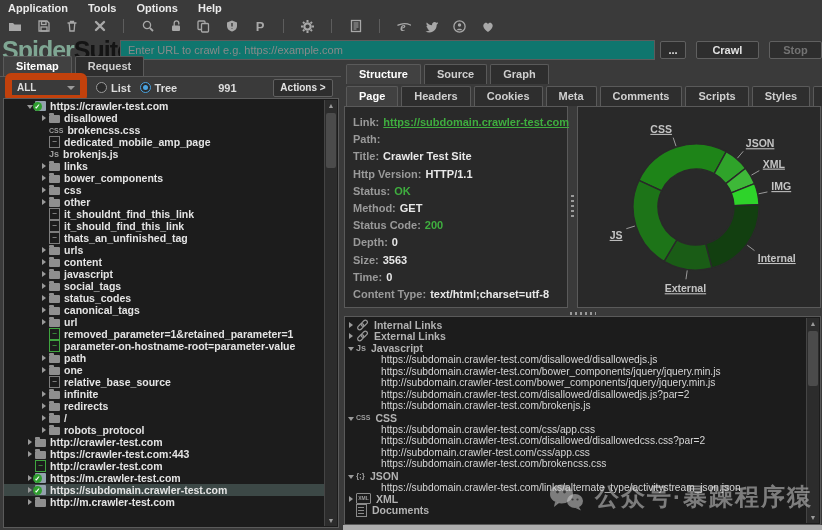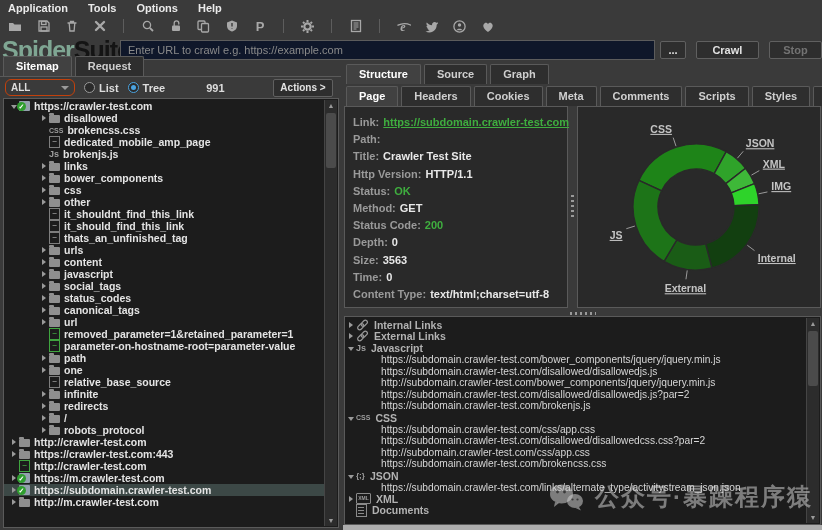--- a/index.html
+++ b/index.html
@@ -10,58 +10,58 @@
   .menubar{height:14px;display:flex;align-items:center;gap:20px;padding:1px 8px 0;}
   .menu-item{font-size:11px;font-weight:bold;color:#eaeaea;cursor:default;}
   .toolbar{height:22px;display:flex;align-items:center;gap:13px;padding:0 8px;}
   .tbicon{width:15px;height:15px;display:inline-flex;align-items:center;justify-content:center;}
   .tbicon svg{display:block;}
   .tbsep{width:1px;height:14px;background:#5d5d5d;margin:0 3px;}
   
   .brandrow{height:26px;display:flex;align-items:center;}
   .logo{width:118px;font-size:25px;font-weight:bold;line-height:22px;padding-left:2px;letter-spacing:-1px;}
   .logo .p1{color:#7fa693}.logo .p2{color:#141414}
-  .url-input{width:528px;height:16px;background:#0f172a;border:1px solid #5c5c5c;color:#dcdcdc;
+  .url-input{width:528px;height:16px;background:#0f766e;border:1px solid #5c5c5c;color:#dcdcdc;
              font-size:11px;padding:1px 7px;outline:none;font-family:"Liberation Sans",sans-serif;}
   .url-input::placeholder{color:#8a8a8a;}
   .btn{background:#2e2e2e;border:1px solid #606060;color:#e2e2e2;font-size:11px;font-weight:bold;
        height:16px;line-height:16px;text-align:center;border-radius:2px;cursor:default;}
   .btn.more{width:24px;margin-left:5px;}
   .btn.crawl{width:62px;margin-left:10px;}
   .btn.stop{width:52px;margin-left:10px;color:#737373;}
   
   .left-panel{position:absolute;left:0;top:54px;width:341px;bottom:0;}
   .right-panel{position:absolute;left:343px;top:62px;right:0;bottom:0;}
   .tabrow{display:flex;gap:3px;padding:2px 3px 0;height:20px;}
   .tab{background:#2e2e2e;border:1px solid #5a5a5a;border-bottom:none;color:#cfcfcf;font-size:11px;
        font-weight:bold;padding:3px 12px 0;border-radius:2px 2px 0 0;cursor:default;}
   .tab.active{background:#414141;color:#fff;}
   .filterrow{height:21px;display:flex;align-items:center;gap:9px;padding:0 5px;border-top:1px solid #5a5a5a;}
-  .dropdown{width:58px;height:15px;background:#3a3a3a;border:1px solid #c2410c;border-radius:6px;
+  .dropdown{width:58px;height:15px;background:#3a3a3a;border:7px solid #c2410c;border-radius:6px;
             font-size:10px;font-weight:bold;color:#ddd;display:flex;align-items:center;
             justify-content:space-between;padding:0 5px;}
   .dd-arrow{width:0;height:0;border-left:4px solid transparent;border-right:4px solid transparent;
             border-top:4px solid #9a9a9a;}
   .radio{display:flex;align-items:center;gap:4px;font-size:11px;font-weight:bold;color:#ddd;}
   .radio .circle{width:9px;height:9px;border:1px solid #9a9a9a;border-radius:50%;background:#2a2a2a;position:relative;}
   .radio.checked .circle{border-color:#4aa3e0;}
   .radio .dot{position:absolute;inset:2px;border-radius:50%;background:#4aa3e0;}
   .count{font-size:11px;font-weight:bold;color:#ddd;margin-left:32px;text-align:right;}
   .btn.actions{margin-left:auto;margin-right:3px;width:58px;font-size:10px;}
   
   .tree-box{position:absolute;top:44px;left:3px;right:2px;bottom:2px;background:#1c1c1c;
             border:1px solid #5a5a5a;overflow:hidden;}
   .tree-rows{position:absolute;inset:1px 13px 0 0;overflow:hidden;}
   .trow{display:flex;align-items:center;height:12px;font-size:10.5px;font-weight:bold;color:#e4e4e4;white-space:nowrap;}
   .trow.selected{background:#3c4846;}
   .trow .lab{margin-left:4px;}
   .exp{width:11px;display:inline-flex;justify-content:center;flex:none;}
   .exp.closed::after{content:"";border-left:4px solid #9a9a9a;border-top:3.5px solid transparent;border-bottom:3.5px solid transparent;}
   .exp.open::after{content:"";border-top:4.5px solid #9a9a9a;border-left:3.5px solid transparent;border-right:3.5px solid transparent;margin-top:2px;}
-  .lvl1{padding-left:34px;}.lvl0{padding-left:4px;}
+  .lvl1{padding-left:34px;}.lvl0{padding-left:20px;}
   .i-folder{width:11px;height:8px;background:#8f8f8f;border-radius:1px;position:relative;flex:none;margin-top:1px;}
   .i-folder::before{content:"";position:absolute;top:-2px;left:0;width:5px;height:2px;background:#8f8f8f;border-radius:1px 1px 0 0;}
   .i-check{width:11px;height:10px;background:#93a1ad;border-radius:1px;position:relative;flex:none;}
   .i-check .chk{position:absolute;left:-2px;top:1px;width:9px;height:9px;border-radius:50%;background:#2f9e2f;
                 color:#fff;font-size:7px;line-height:9px;text-align:center;}
   .i-page{width:9px;height:10px;border:1px solid #7e7e7e;background:#1c1c1c;color:#9a9a9a;font-size:8px;
           line-height:9px;text-align:center;flex:none;font-weight:bold;}
   .i-page.green{border-color:#3fa53f;color:#3fa53f;}
   .i-txt{font-size:7px;font-weight:bold;color:#9e9e9e;flex:none;letter-spacing:0;}
   .i-txt.jstx{font-size:9px;}
@@ -513,22 +513,22 @@
                 </g>
               </svg>
             </span>
             <span class="lab">External Links</span>
           </div>
           <div class="lrow header">
             <span class="exp open"></span>
             <span class="i-txt jstx">Js</span>
             <span class="lab">Javascript</span>
           </div>
+          <div class="lrow url">https://subdomain.crawler-test.com/disallowed/disallowedjs.js</div>
           <div class="lrow url">https://subdomain.crawler-test.com/bower_components/jquery/jquery.min.js</div>
-          <div class="lrow url">https://subdomain.crawler-test.com/disallowed/disallowedjs.js</div>
           <div class="lrow url">http://subdomain.crawler-test.com/bower_components/jquery/jquery.min.js</div>
           <div class="lrow url">https://subdomain.crawler-test.com/disallowed/disallowedjs.js?par=2</div>
           <div class="lrow url">https://subdomain.crawler-test.com/brokenjs.js</div>
           <div class="lrow header">
             <span class="exp open"></span>
             <span class="i-txt">CSS</span>
             <span class="lab">CSS</span>
           </div>
           <div class="lrow url">https://subdomain.crawler-test.com/css/app.css</div>
           <div class="lrow url">https://subdomain.crawler-test.com/disallowed/disallowedcss.css?par=2</div>

